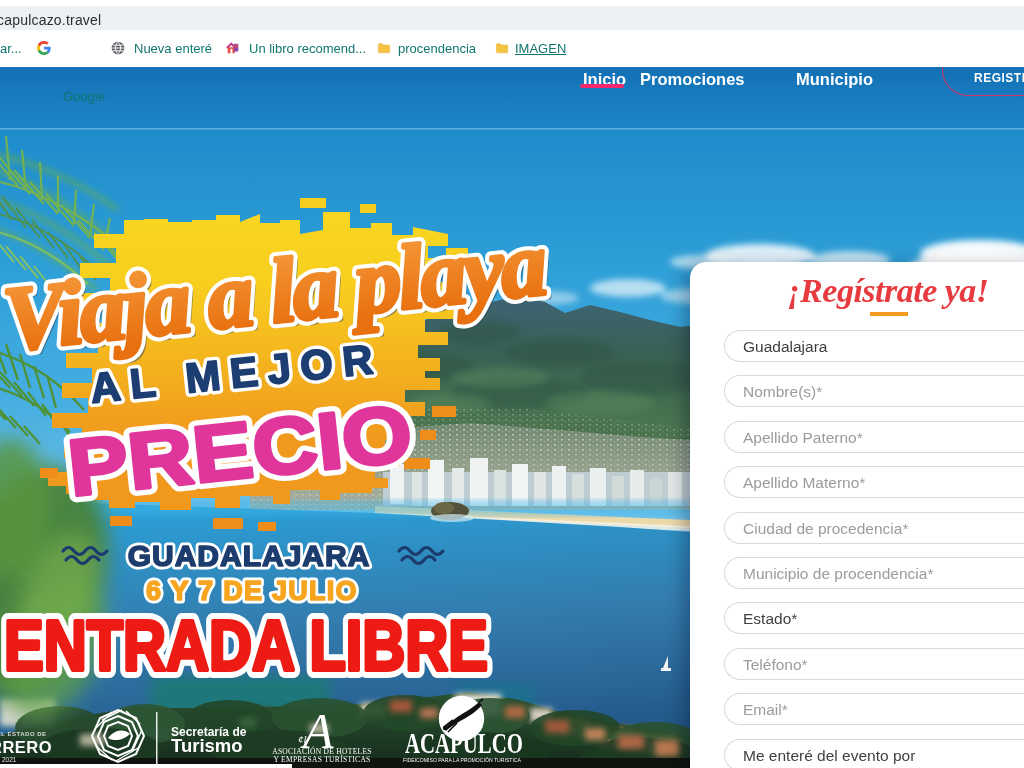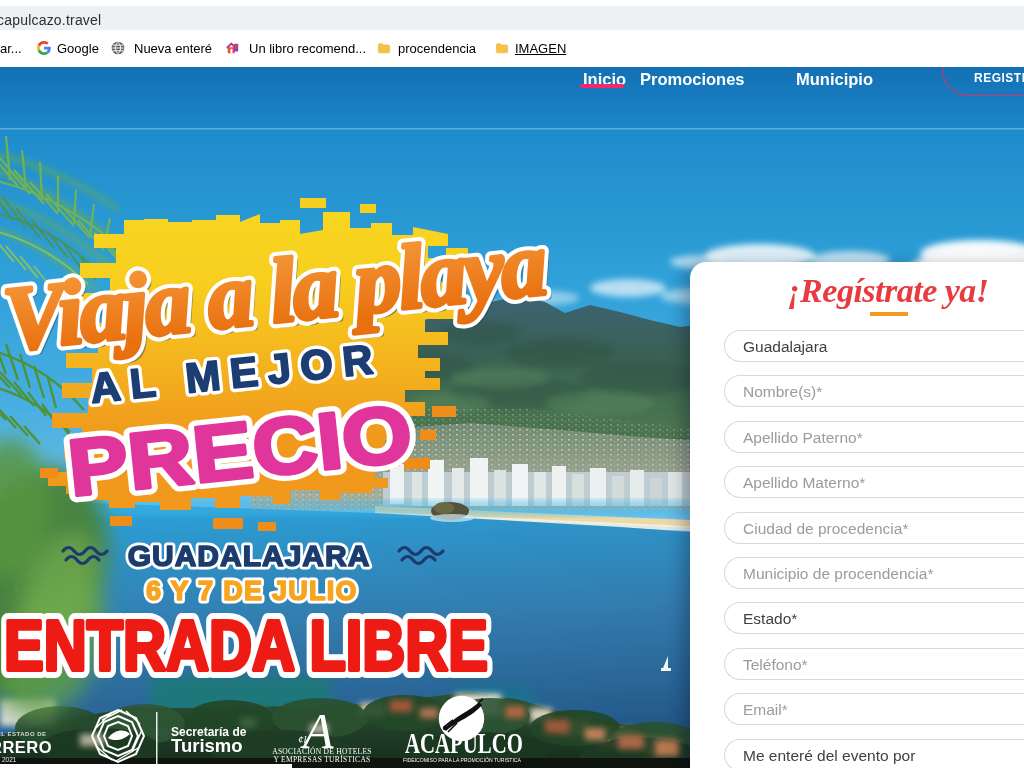--- a/index.html
+++ b/index.html
@@ -4,21 +4,21 @@
 <style>
   * { margin:0; padding:0; box-sizing:border-box; }
   svg text { stroke-linejoin:round; stroke-linecap:round; }
   html,body { width:1024px; height:768px; overflow:hidden; font-family:"Liberation Sans", sans-serif; background:#fff; }
   #stage { position:absolute; top:0; left:0; width:1024px; height:768px; overflow:hidden; }
 
   
   #chrome { position:absolute; top:0; left:0; width:1024px; height:49px; background:#fff; z-index:50; }
   #omnibar { position:absolute; top:6px; left:0; width:1024px; height:24px; background:#eef1f4; }
   #urltext { position:absolute; top:12px; left:-3px; font-size:14px; color:#2b2f33; letter-spacing:0.2px; }
-  #bookmarks { position:absolute; top:38px; left:0; width:1024px; height:22px; font-size:13px; color:#000000; }
+  #bookmarks { position:absolute; top:38px; left:0; width:1024px; height:22px; font-size:13px; color:#0f766e; }
   .bm { position:absolute; top:3px; white-space:nowrap; }
   .bmicon { position:absolute; top:3px; width:14px; height:14px; }
 
   
   #page { position:absolute; top:67px; left:0; width:1024px; height:701px; overflow:hidden; }
   #navband { position:absolute; top:0; left:0; width:1024px; height:61px;
      background:linear-gradient(180deg,#1370b5 0%,#1d86c8 100%); }
   #hero { position:absolute; top:61px; left:0; width:1024px; height:640px; }
 
   
@@ -388,21 +388,21 @@
     <div id="omnibar"></div>
     <div id="urltext">capulcazo.travel</div>
     <div id="bookmarks">
       <span class="bm" style="left:0;">ar...</span>
       <svg class="bmicon" style="left:37px;" viewBox="0 0 48 48">
           <path fill="#EA4335" d="M24 9.5c3.54 0 6.71 1.22 9.21 3.6l6.85-6.85C35.9 2.38 30.47 0 24 0 14.62 0 6.51 5.38 2.56 13.22l7.98 6.19C12.43 13.72 17.74 9.5 24 9.5z"></path>
           <path fill="#4285F4" d="M46.98 24.55c0-1.57-.15-3.09-.38-4.55H24v9.02h12.94c-.58 2.96-2.26 5.48-4.78 7.18l7.73 6c4.51-4.18 7.09-10.36 7.09-17.65z"></path>
           <path fill="#FBBC05" d="M10.53 28.59c-.48-1.45-.76-2.99-.76-4.59s.27-3.14.76-4.59l-7.98-6.19C.92 16.46 0 20.12 0 24c0 3.88.92 7.54 2.56 10.78l7.97-6.19z"></path>
           <path fill="#34A853" d="M24 48c6.48 0 11.93-2.13 15.89-5.81l-7.73-6c-2.15 1.45-4.92 2.3-8.16 2.3-6.26 0-11.57-4.22-13.47-9.91l-7.98 6.19C6.51 42.62 14.62 48 24 48z"></path>
         </svg>
-      <span class="bm" style="left:57px;">Google</span>
+      <span class="bm" style="left:63px;margin-top:48px;">Google</span>
       <svg class="bmicon" style="left:111px;" viewBox="0 0 16 16">
           <circle cx="8" cy="8" r="7.2" fill="#5f6368"></circle>
           <path d="M2 8a6 6 0 0 1 12 0 6 6 0 0 1-12 0z" fill="none"></path>
           <path d="M8 1.5c-2 1.8-3 4-3 6.5s1 4.7 3 6.5c2-1.8 3-4 3-6.5s-1-4.7-3-6.5z" fill="none" stroke="#fff" stroke-width="1.1"></path>
           <path d="M1.5 8h13M2.3 4.8h11.4M2.3 11.2h11.4" stroke="#fff" stroke-width="1.1"></path>
         </svg>
       <span class="bm" style="left:134px;">Nueva enteré</span>
       <svg class="bmicon" style="left:226px;" viewBox="0 0 16 16">
           <rect x="2" y="7" width="8" height="7" rx="1" fill="#e84a3f"></rect>
           <path d="M1 8l5-5 5 5" fill="none" stroke="#c23a8c" stroke-width="2.4"></path>

